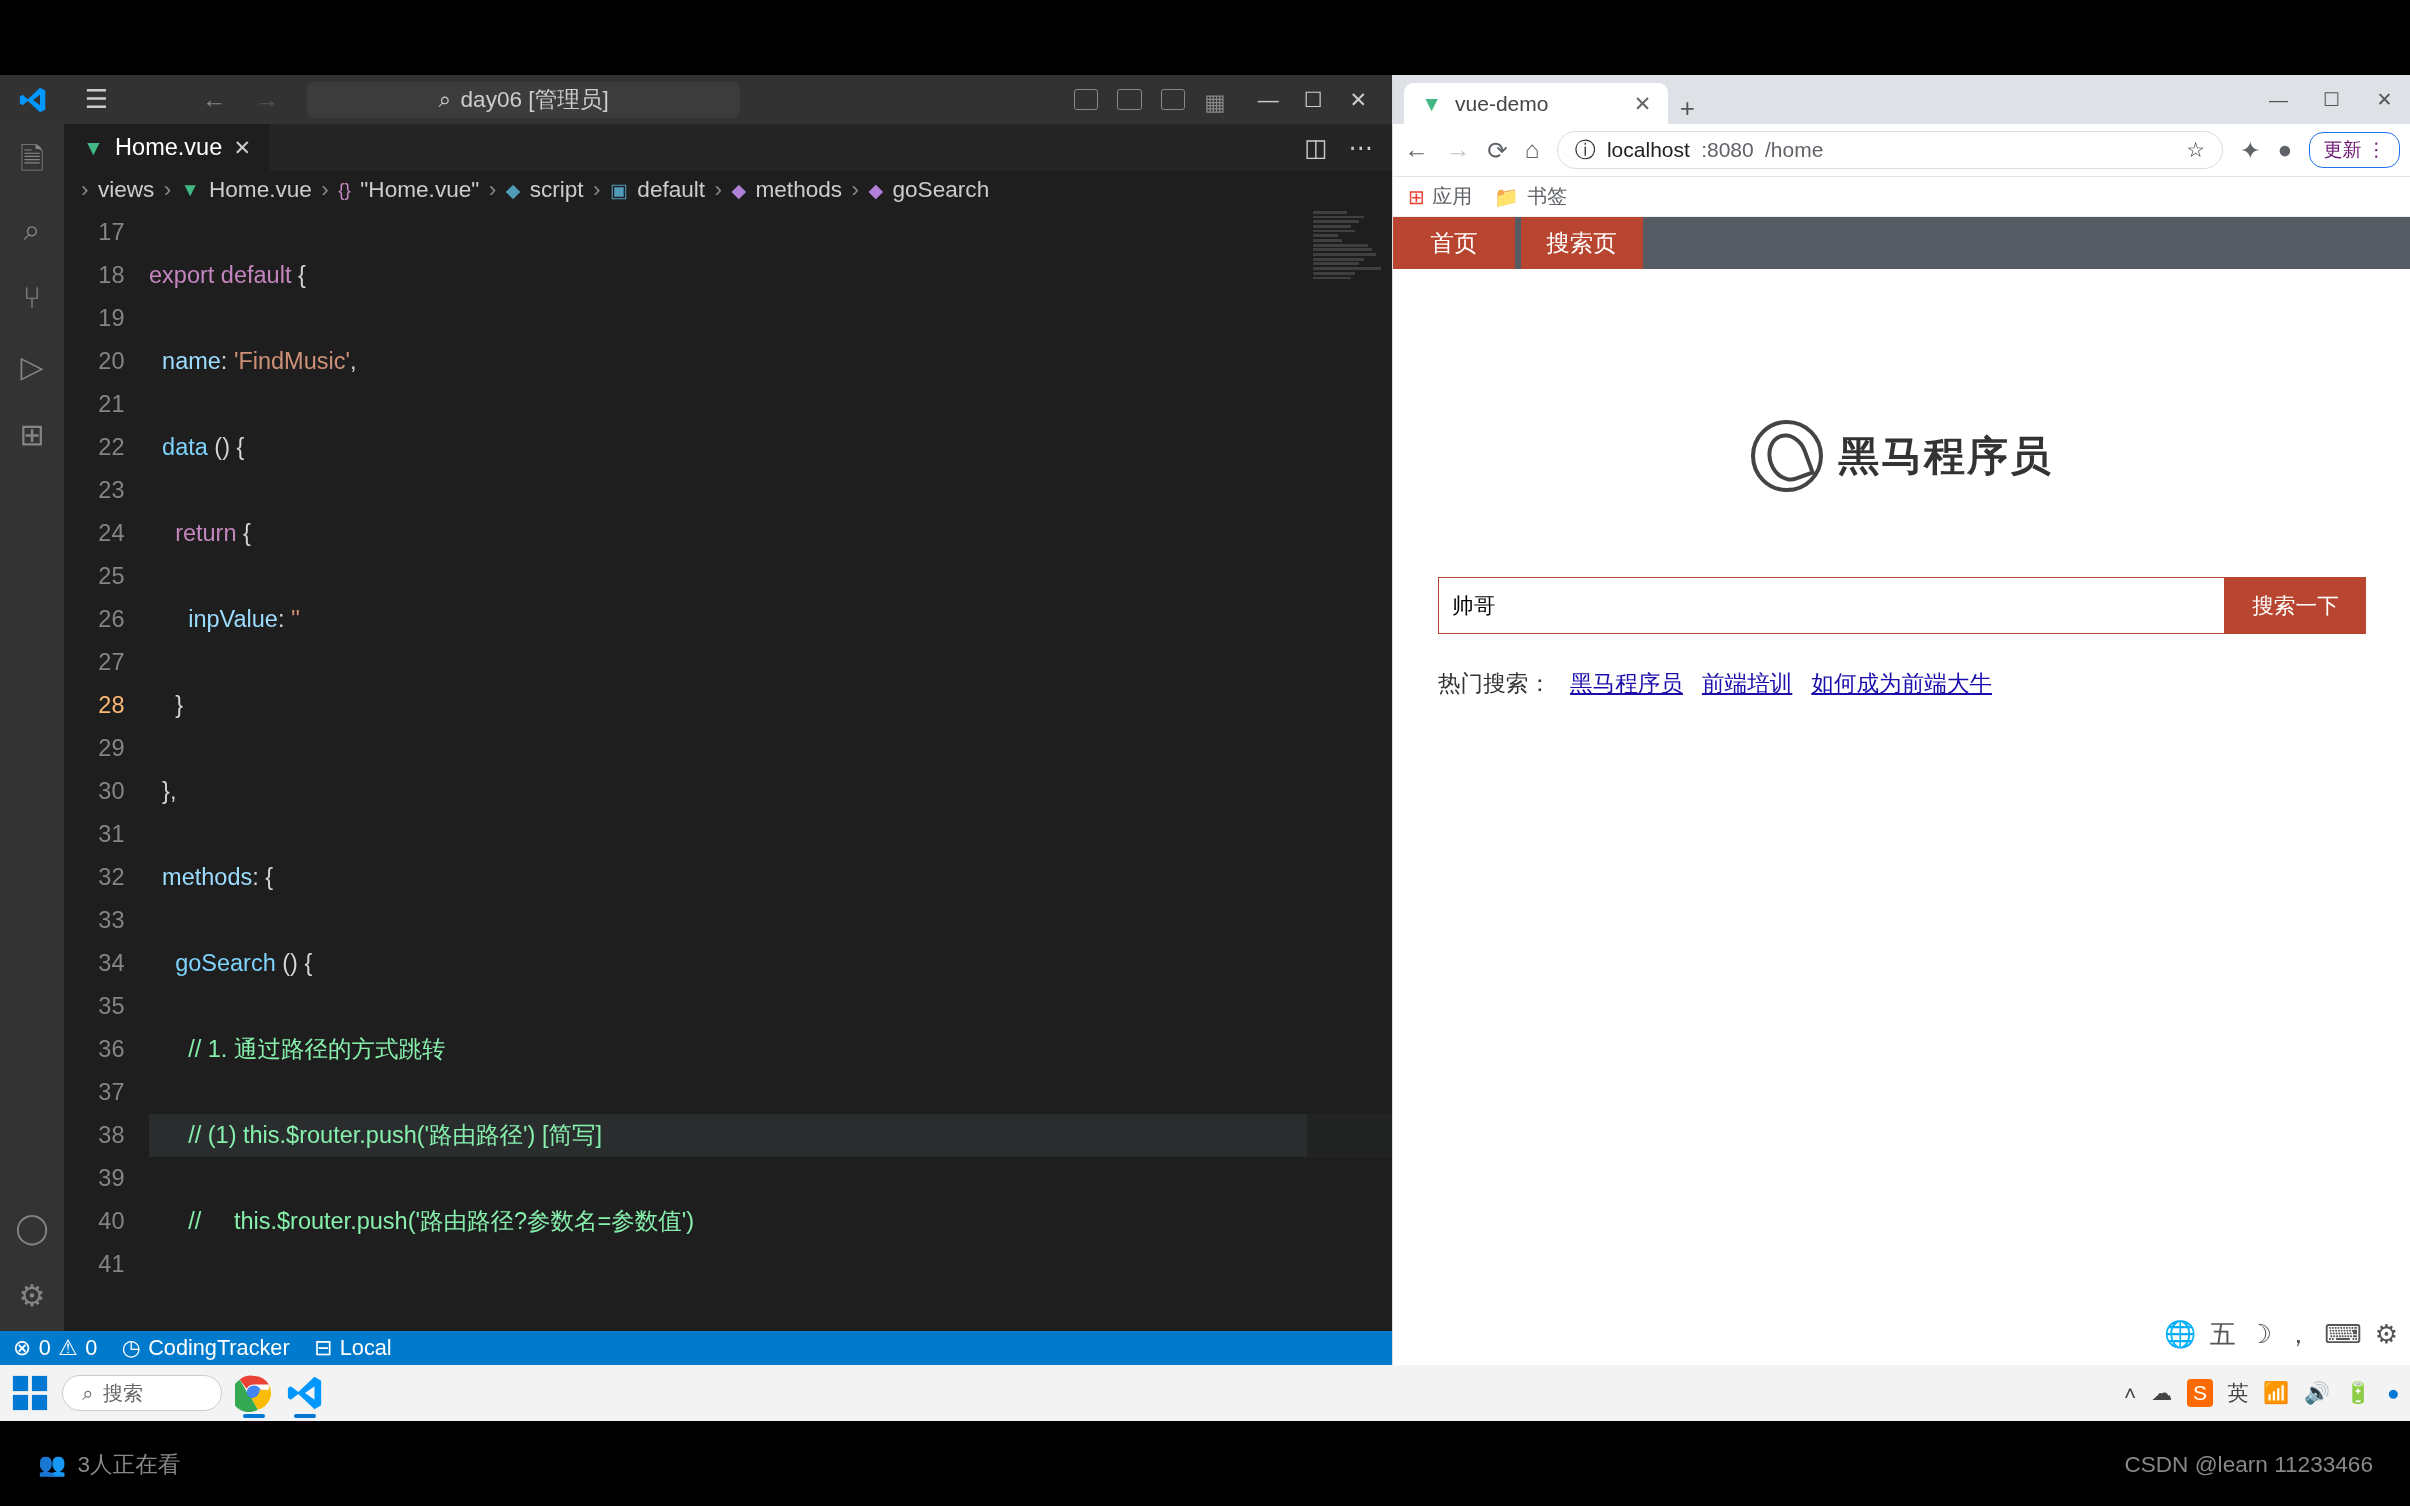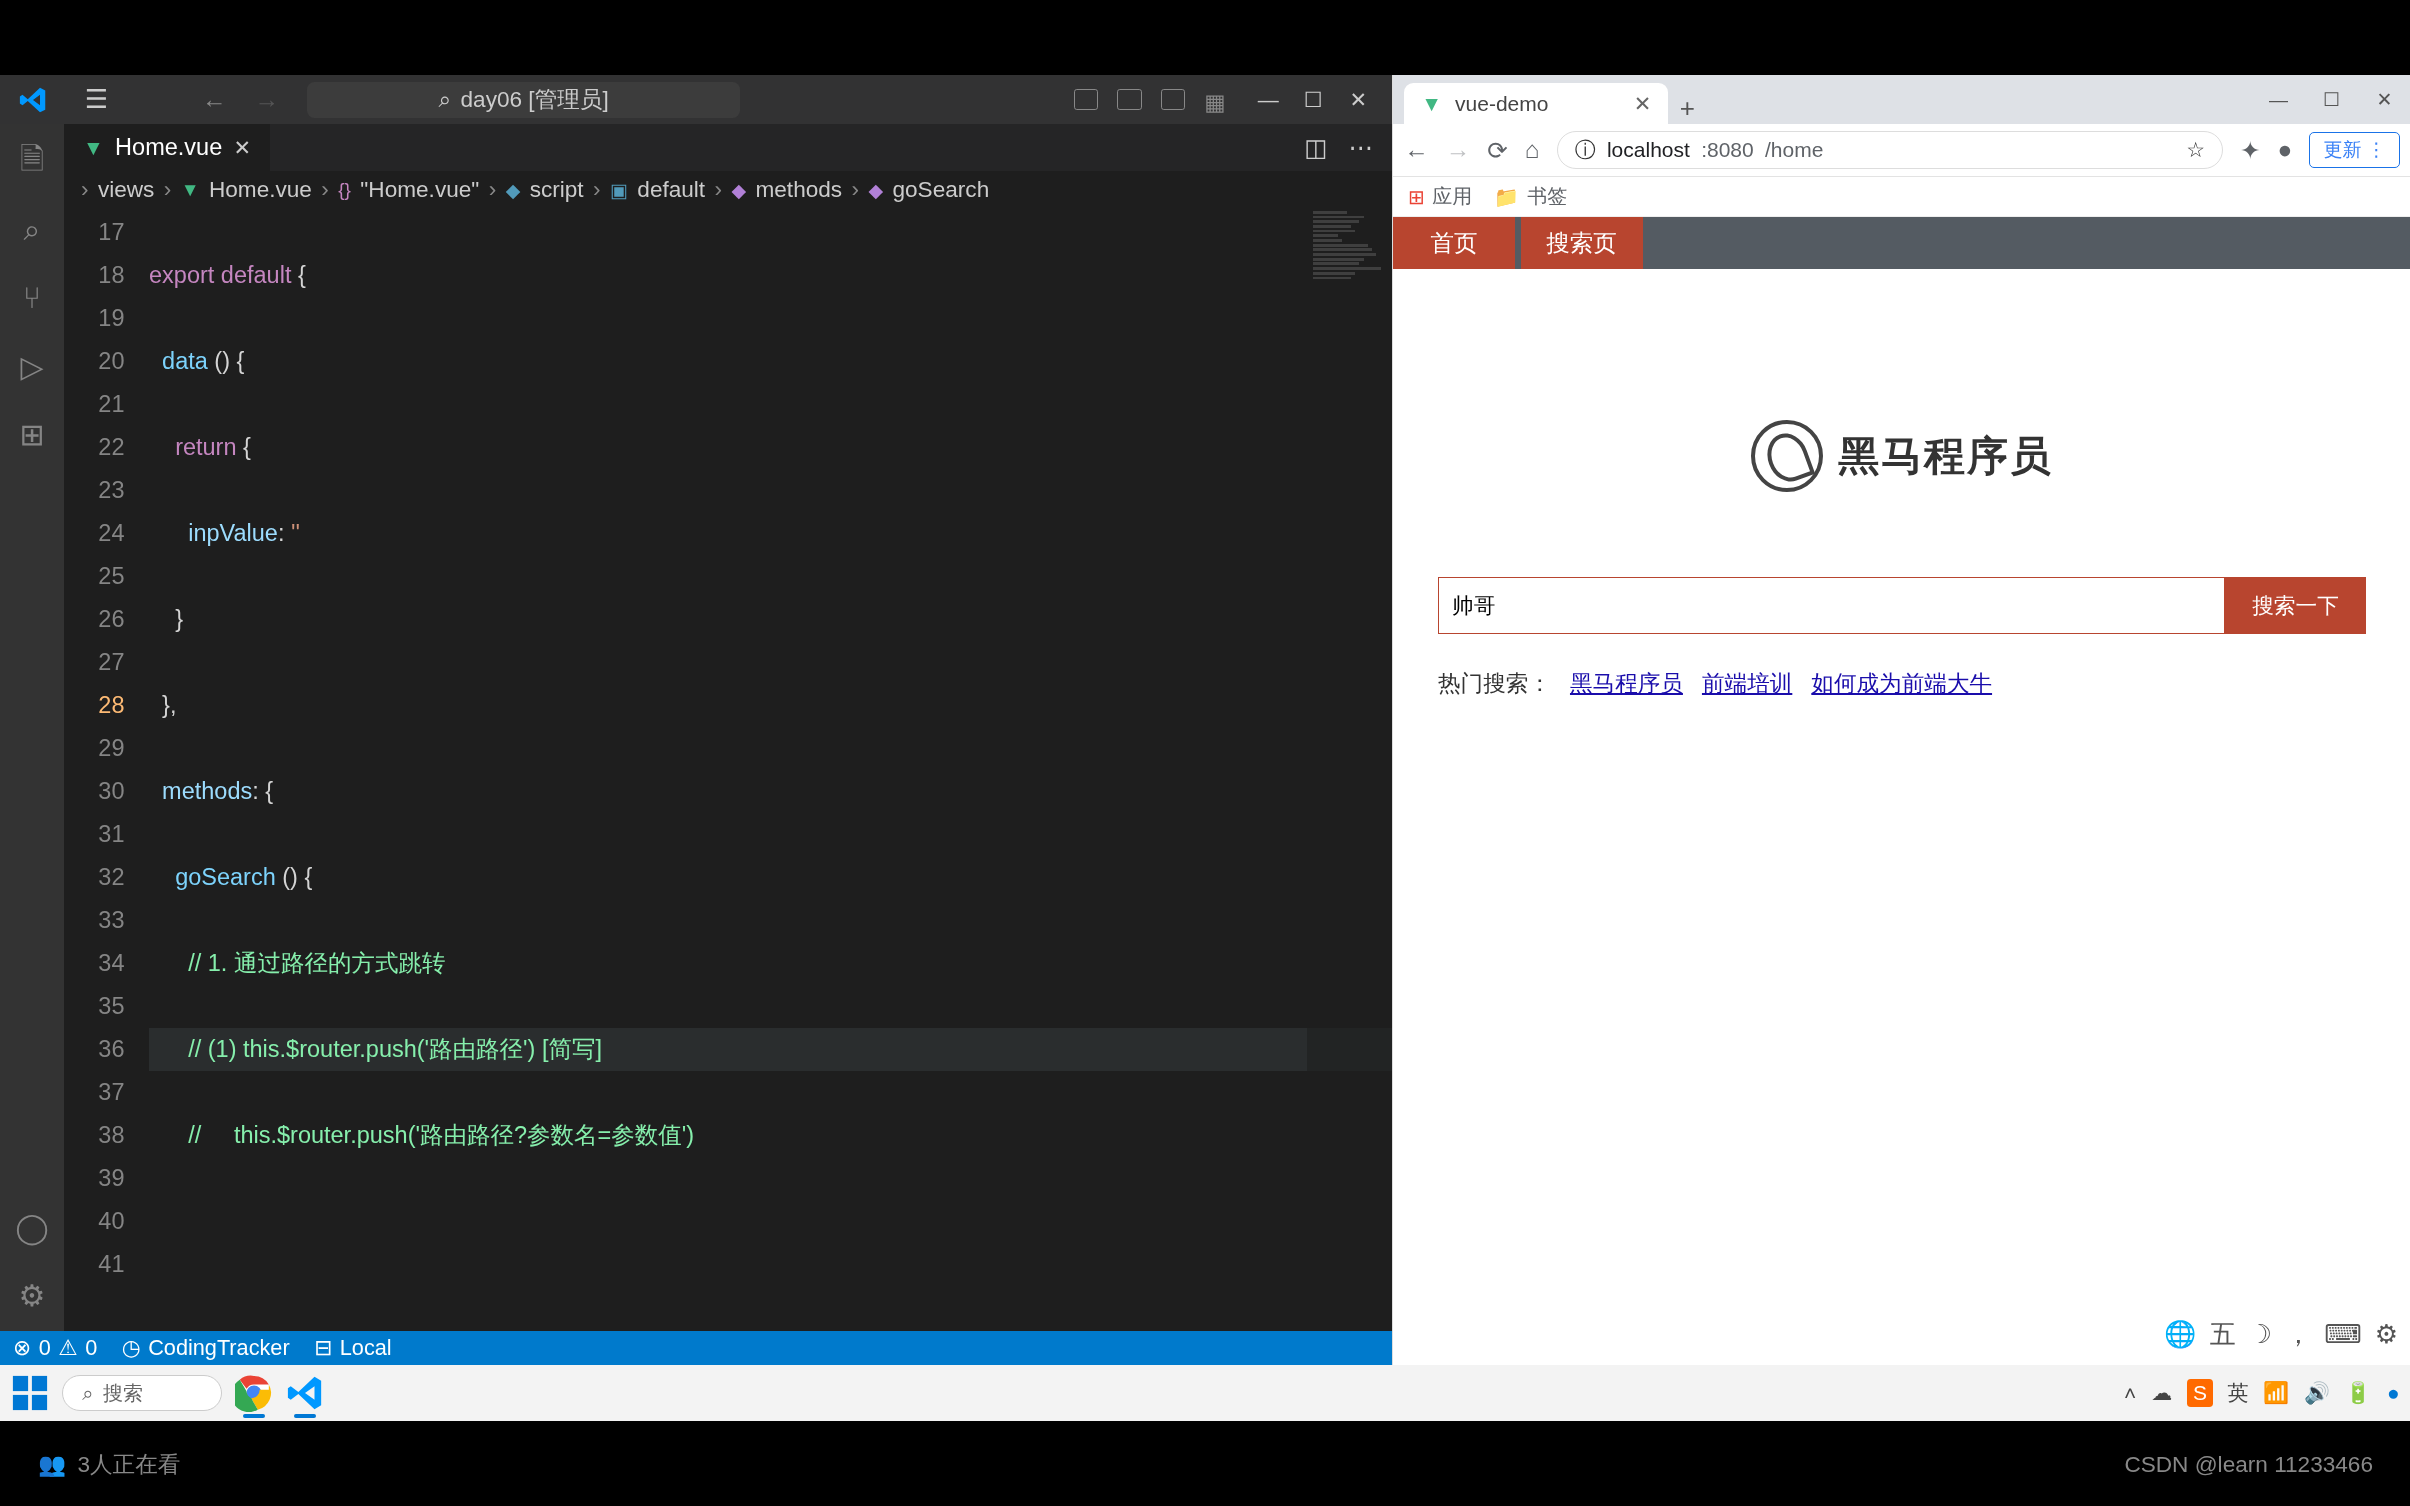--- a/index.html
+++ b/index.html
@@ -50,21 +50,21 @@
 .br-tab .vue-ic{color:#41b883}
 .br-tab .cx{margin-left:auto;color:#666;font-size:21px}
 .br-newtab{width:38px;text-align:center;color:#555;font-size:26px}
 .br-winctl{margin-left:auto;display:flex}
 .br-winctl div{width:53px;height:49px;display:flex;align-items:center;justify-content:center;color:#555;font-size:19px}
 .br-addr{height:53px;background:#fff;border-bottom:0.9px solid #e3e3e3;display:flex;align-items:center;padding:0 11.3px;gap:17px}
 .br-addr .nb{color:#5f6368;font-size:24.5px}
 .br-url{flex:1;height:38px;border:0.9px solid #ddd;border-radius:19px;display:flex;align-items:center;padding:0 17px;font-size:21px;color:#333;gap:11.3px}
 .br-url .host{color:#202124}
 .br-url .path{color:#5f6368}
-.br-update{border:0.9px solid #1a73e8;color:#3b82f6;border-radius:5px;padding:3.8px 13px;font-size:19px}
+.br-update{border:0.9px solid #1a73e8;color:#701a75;border-radius:14px;padding:3.8px 13px;font-size:19px}
 .br-bookmarks{height:40px;display:flex;align-items:center;padding:0 15px;gap:22.6px;font-size:20px;color:#5f6368;border-bottom:0.9px solid #eee}
 .br-bookmarks .bm{display:flex;align-items:center;gap:7.5px}
 .br-page{flex:1;background:#fff;position:relative}
 .pg-nav{height:52px;background:#545b62;display:flex}
 .pg-nav .ni{width:122px;display:flex;align-items:center;justify-content:center;color:#fff;font-size:23.5px;margin-right:5.6px}
 .pg-nav .ni.active{background:#b8452f}
 .pg-logo{display:flex;align-items:center;justify-content:center;margin-top:151px;gap:15px}
 .pg-logo .circ{width:72px;height:72px;border:4.7px solid #444;border-radius:50%;position:relative}
 .pg-logo .circ::after{content:"";position:absolute;left:13px;top:9.4px;width:32px;height:41px;border:4.7px solid #444;border-radius:50% 50% 0 50%;transform:rotate(-20deg)}
 .pg-logo .txt{font-size:41px;font-weight:700;color:#333;letter-spacing:1.9px}
@@ -190,20 +190,21 @@
                 <div>35</div>
                 <div>36</div>
                 <div>37</div>
                 <div>38</div>
                 <div>39</div>
                 <div>40</div>
                 <div>41</div>
         </div>
         <div class="code">
 <div class="line"><span class="k">export</span> <span class="k">default</span> <span class="p">{</span></div>
+<div class="line">  <span class="v">name</span><span class="p">: </span><span class="s">'FindMusic'</span><span class="p">,</span></div>
 <div class="line">  <span class="f">data</span> <span class="p">() {</span></div>
 <div class="line">    <span class="k">return</span> <span class="p">{</span></div>
 <div class="line">      <span class="v">inpValue</span><span class="p">: </span><span class="s">''</span></div>
 <div class="line">    <span class="p">}</span></div>
 <div class="line">  <span class="p">},</span></div>
 <div class="line">  <span class="v">methods</span><span class="p">: {</span></div>
 <div class="line">    <span class="f">goSearch</span> <span class="p">() {</span></div>
 <div class="line">      <span class="c">// 1. 通过路径的方式跳转</span></div>
 <div class="line hl">      <span class="c">// (1) this.$router.push('路由路径') [简写]</span></div>
 <div class="line">      <span class="c">//     this.$router.push('路由路径?参数名=参数值')</span></div>

